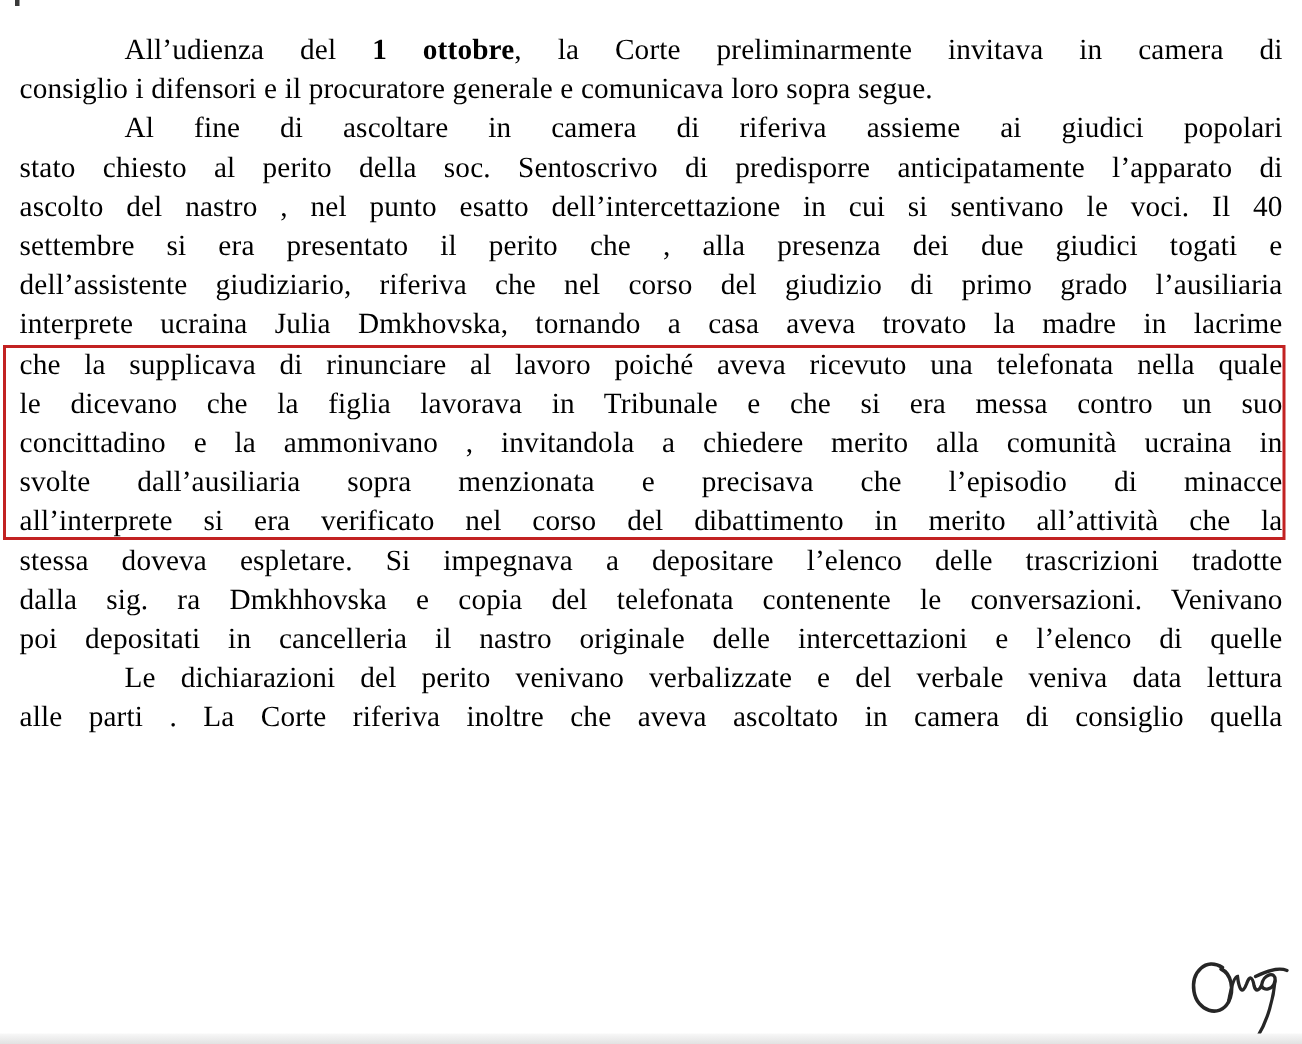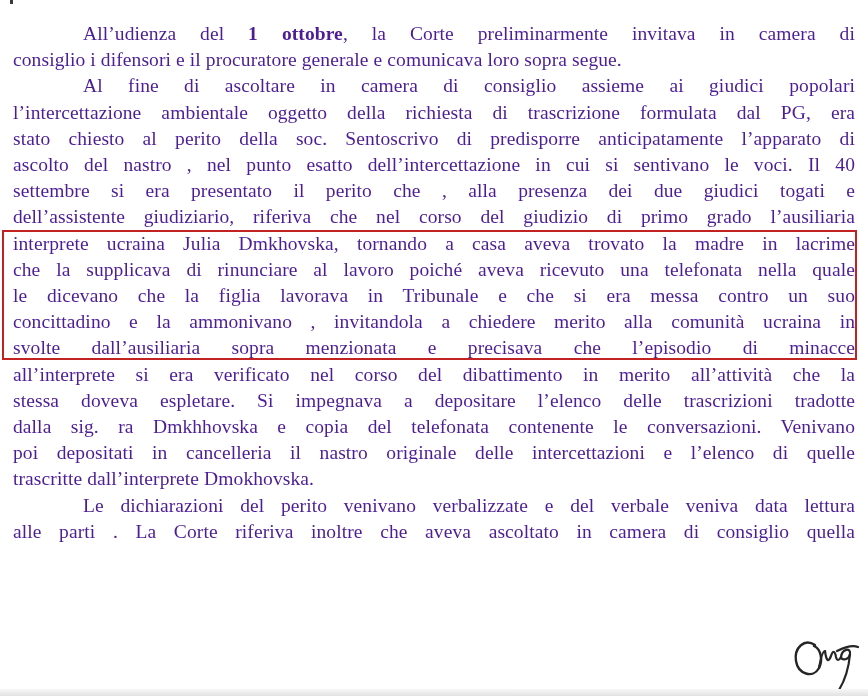--- a/index.html
+++ b/index.html
@@ -74,39 +74,37 @@
     background: linear-gradient(#f8f8f8, #e2e2e2);
   }
 </style>
 </head>
 <body>
 
 <div class="page">
 
   <div class="scan-artifact"></div>
 
-  <div class="doc-body" style="color: #4c1d95;">
+  <div class="doc-body" style="color: #000000;">
       <div class="line just indent"><span>All’udienza del </span><span class="bold">1 ottobre</span><span>, la Corte preliminarmente invitava in camera di</span></div>
       <div class="line"><span>consiglio i difensori e il procuratore generale e comunicava loro sopra segue.</span></div>
-      <div class="line just indent"><span>Al fine di ascoltare in camera di consiglio assieme ai giudici popolari</span></div>
-      <div class="line just"><span>l’intercettazione ambientale oggetto della richiesta di trascrizione formulata dal PG, era</span></div>
+      <div class="line just indent"><span>Al fine di ascoltare in camera di riferiva assieme ai giudici popolari</span></div>
       <div class="line just"><span>stato chiesto al perito della soc. Sentoscrivo di predisporre anticipatamente l’apparato di</span></div>
       <div class="line just"><span>ascolto del nastro , nel punto esatto dell’intercettazione in cui si sentivano le voci. Il 40</span></div>
       <div class="line just"><span>settembre si era presentato il perito che , alla presenza dei due giudici togati e</span></div>
       <div class="line just"><span>dell’assistente giudiziario, riferiva che nel corso del giudizio di primo grado l’ausiliaria</span></div>
       <div class="line just"><span>interprete ucraina Julia Dmkhovska, tornando a casa aveva trovato la madre in lacrime</span></div>
       <div class="line just"><span>che la supplicava di rinunciare al lavoro poiché aveva ricevuto una telefonata nella quale</span></div>
       <div class="line just"><span>le dicevano che la figlia lavorava in Tribunale e che si era messa contro un suo</span></div>
       <div class="line just"><span>concittadino e la ammonivano , invitandola a chiedere merito alla comunità ucraina in</span></div>
       <div class="line just"><span>svolte dall’ausiliaria sopra menzionata e precisava che l’episodio di minacce</span></div>
       <div class="line just"><span>all’interprete si era verificato nel corso del dibattimento in merito all’attività che la</span></div>
       <div class="line just"><span>stessa doveva espletare. Si impegnava a depositare l’elenco delle trascrizioni tradotte</span></div>
       <div class="line just"><span>dalla sig. ra Dmkhhovska e copia del telefonata contenente le conversazioni. Venivano</span></div>
       <div class="line just"><span>poi depositati in cancelleria il nastro originale delle intercettazioni e l’elenco di quelle</span></div>
-      <div class="line"><span>trascritte dall’interprete Dmokhovska.</span></div>
       <div class="line just indent"><span>Le dichiarazioni del perito venivano verbalizzate e del verbale veniva data lettura</span></div>
       <div class="line just"><span>alle parti . La Corte riferiva inoltre che aveva ascoltato in camera di consiglio quella</span></div>
     </div>
 
   <div class="highlight-box" style="border-color: rgb(194, 34, 34);"></div>
 
   <svg class="signature" viewBox="0 0 72 64" fill="none" xmlns="http://www.w3.org/2000/svg">
     <path d="M27 15 C 16 8, 6 18, 8 31 C 10 44, 25 49, 31 38 C 35 30, 33 19, 26 16" stroke="#262626" stroke-width="2.4" stroke-linecap="round" fill="none"></path>
     <path d="M31 38 C 33 27, 35 21, 37 21 C 38 29, 40 34, 43 26 C 45 20, 47 21, 48 27 C 49 31, 51 31, 53 27" stroke="#262626" stroke-width="2.2" stroke-linecap="round" fill="none"></path>
     <path d="M53 27 C 54 19, 63 17, 62 24 C 61 30, 54 31, 53 27" stroke="#262626" stroke-width="2.2" stroke-linecap="round" fill="none"></path>

